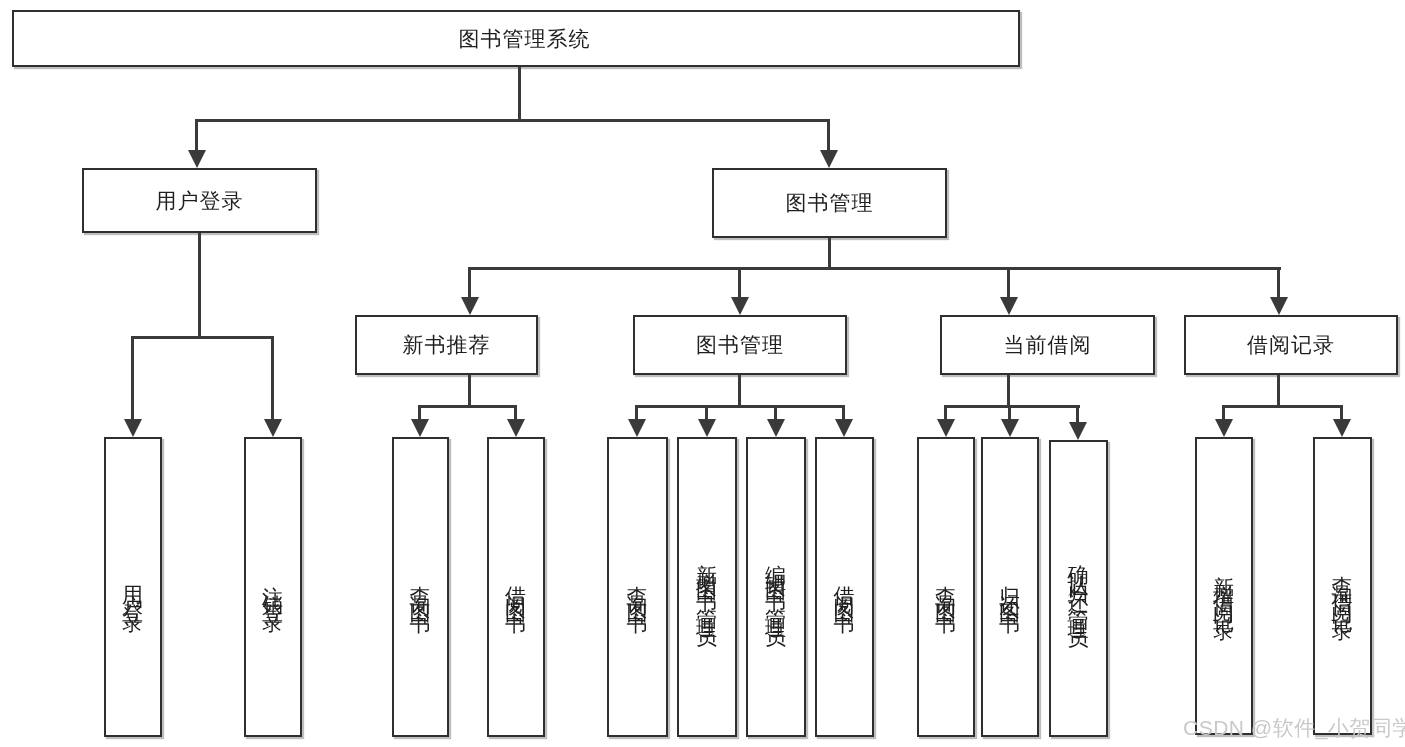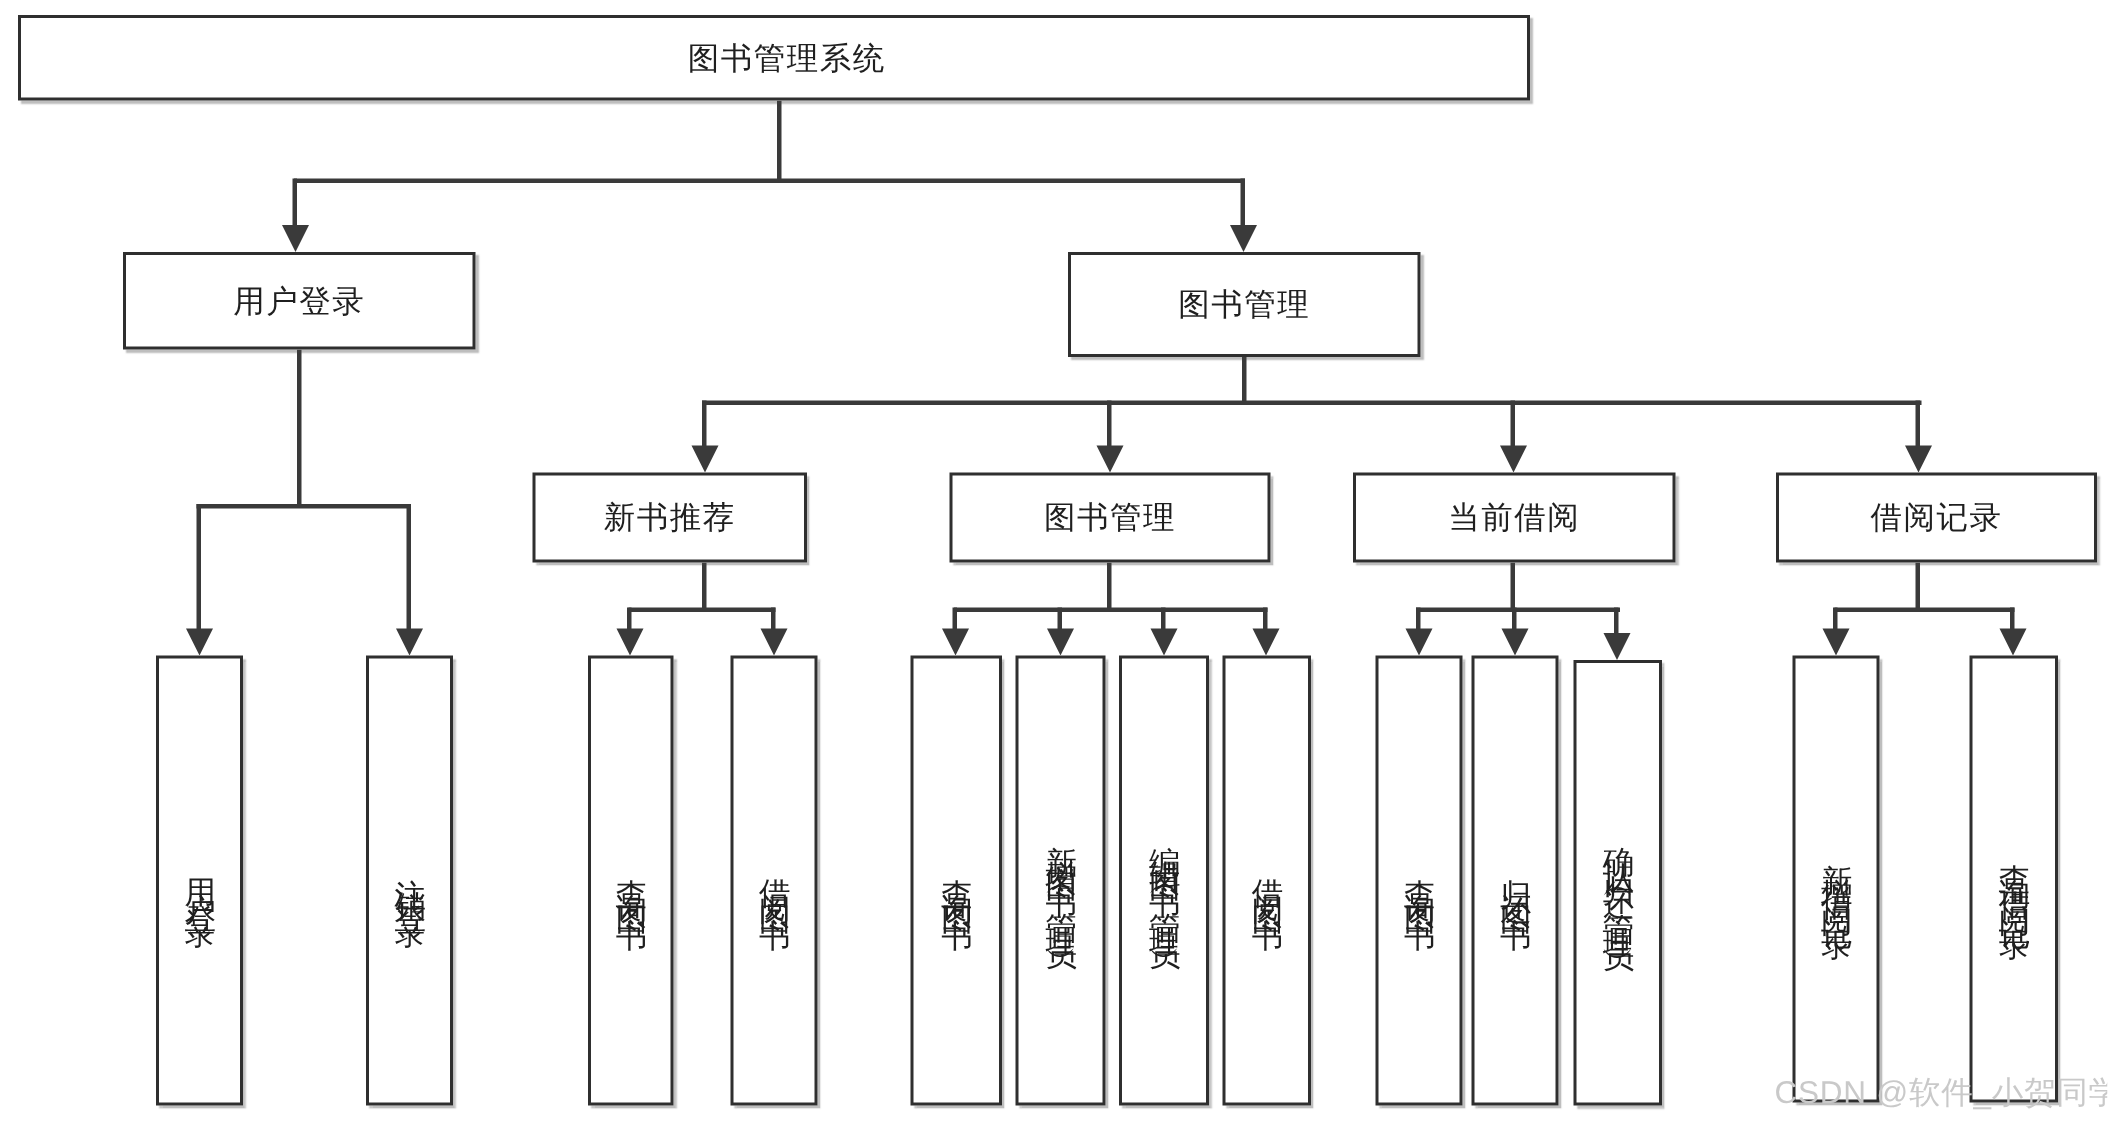--- a/index.html
+++ b/index.html
@@ -77,21 +77,21 @@
   <div class="arrow" style="left:1000px;top:297px;"></div>
   <div class="vline" style="left:1277px;top:267px;height:32px;"></div>
   <div class="arrow" style="left:1270px;top:297px;"></div>
 
   <div class="node" style="left:355px;top:315px;width:183px;height:60px;">
     <span>新书推荐</span>
   </div>
   <div class="node" style="left:633px;top:315px;width:214px;height:60px;">
     <span>图书管理</span>
   </div>
-  <div class="node" style="left:902px;top:315px;width:215px;height:60px;font-family:Liberation Serif, serif;">
+  <div class="node" style="left:940px;top:315px;width:215px;height:60px;font-family:Liberation Serif, serif;">
     <span>当前借阅</span>
   </div>
   <div class="node" style="left:1184px;top:315px;width:214px;height:60px;">
     <span>借阅记录</span>
   </div>
 
   <div class="vline" style="left:468px;top:375px;height:32px;"></div>
   <div class="hline" style="left:419px;top:405px;width:98px;"></div>
   <div class="vline" style="left:418px;top:405px;height:16px;"></div>
   <div class="arrow" style="left:411px;top:419px;"></div>

